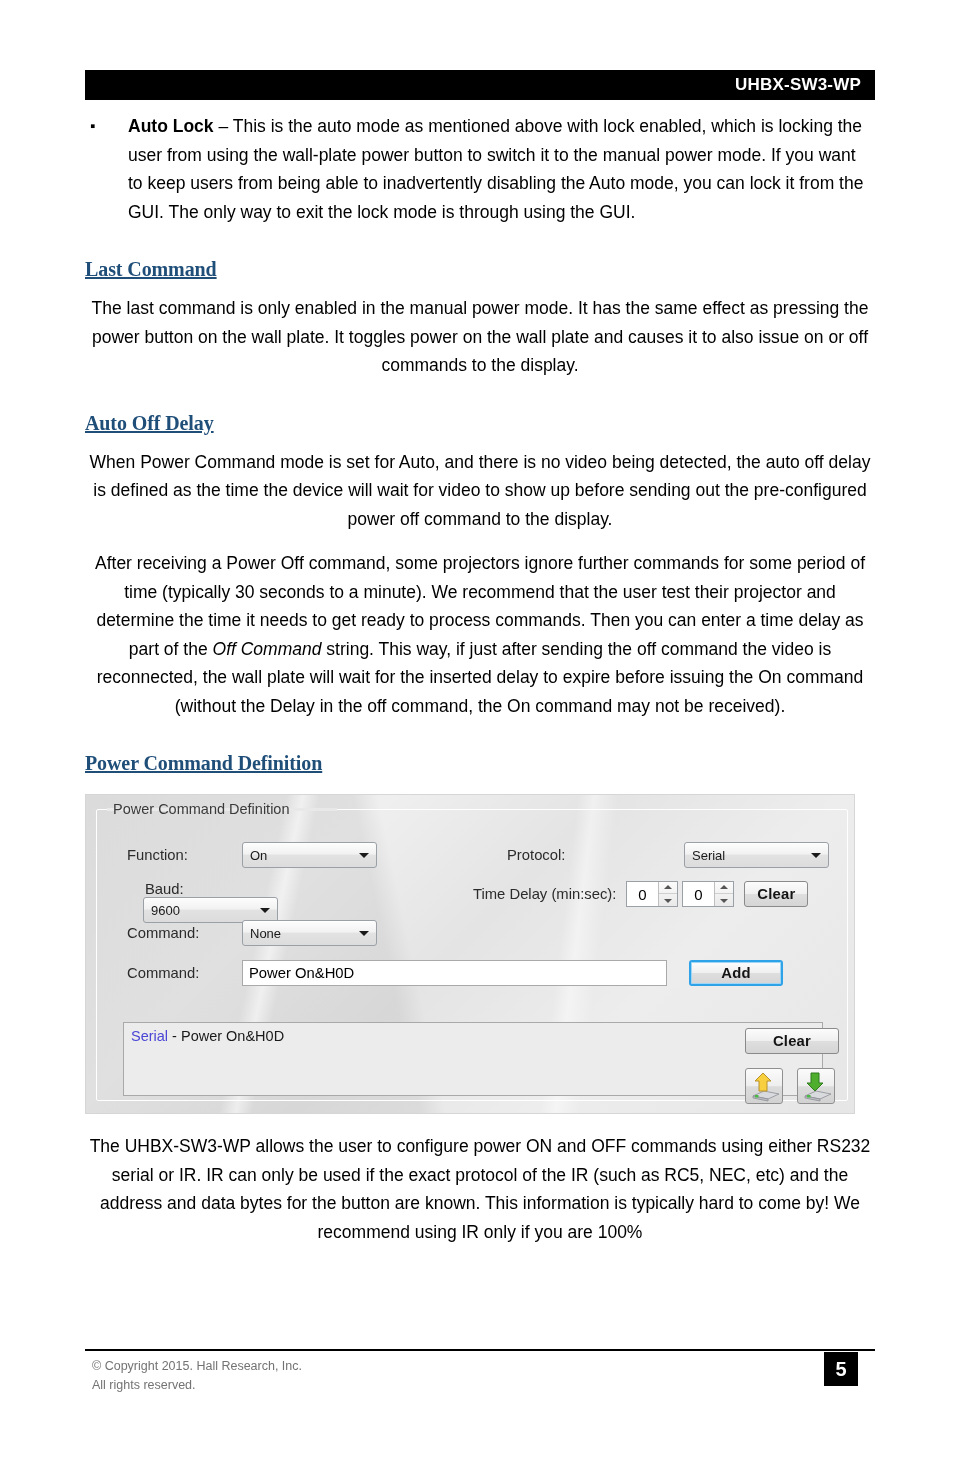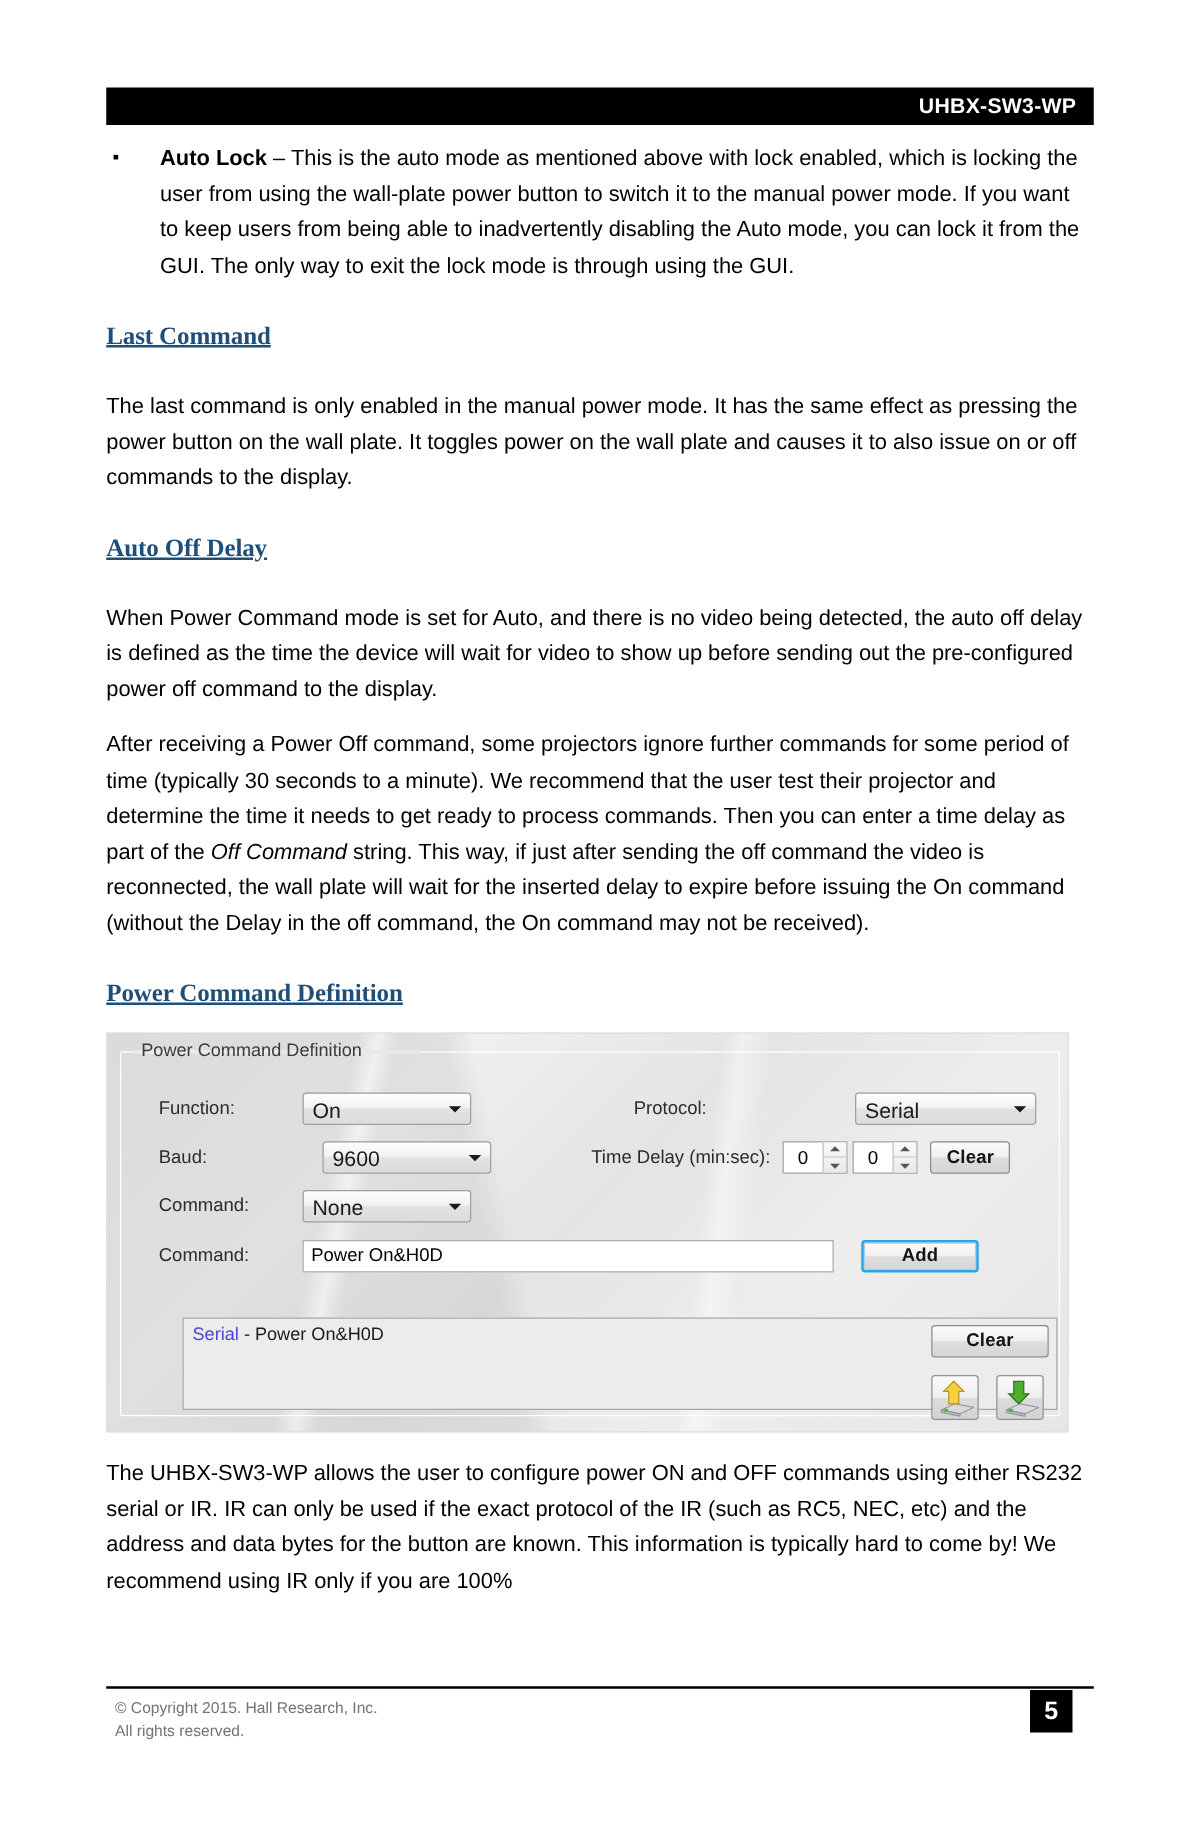--- a/index.html
+++ b/index.html
@@ -67,22 +67,22 @@
     text-decoration: underline;
     margin: 16px 0 13px 0;
     display: inline-block;
     letter-spacing: -0.1px;
   }
   .hwrap { display: block; }
 
   p.body {
     font-size: 17.5px;
     line-height: 28.5px;
-    margin: 16px 0 16px 0;
-    text-align: left;
+    margin: 0 0 16px 0;
+    text-align: center;
   }
   p.body i { font-style: italic; }
 
   
   .gui-shot {
     position: relative;
     width: 770px;
     height: 320px;
     margin: 6px 0 18px 0;
     background: linear-gradient(135deg,#e9e9e9 0%,#efefef 28%,#e4e4e4 48%,#ededed 70%,#e6e6e6 100%);
@@ -127,23 +127,23 @@
     color: #2b2b2b;
   }
 
   
   .combo {
     position: relative;
     height: 26px;
     border: 1px solid #9aa0a6;
     border-radius: 3px;
     background: linear-gradient(180deg,#fdfdfd 0%,#f2f2f2 45%,#e2e2e2 52%,#dcdcdc 100%);
-    display: flex; align-items: flex-end;
+    display: flex; align-items: center;
     padding: 0 22px 0 7px;
-    font-size: 17px;
+    font-size: 13px;
     color: #1a1a1a;
     box-shadow: 0 1px 0 rgba(255,255,255,0.8) inset;
   }
   .combo .arrow {
     position: absolute;
     right: 7px; top: 50%;
     margin-top: -2px;
     width: 0; height: 0;
     border-left: 5px solid transparent;
     border-right: 5px solid transparent;
@@ -212,21 +212,21 @@
     border: 1px solid #a9a9a9;
     display: flex; align-items: center;
     padding: 0 6px;
     font-size: 14.8px;
     color: #000;
   }
 
   
   .listbox {
     position: absolute;
-    left: 49px; top: 212px;
+    left: 26px; top: 212px;
     width: 700px; height: 74px;
     background: #ececec;
     border: 1px solid #a9a9a9;
     padding: 5px 7px;
     font-size: 14.5px;
   }
   .listitem-proto { color: #4a46d6; }
   .listitem-rest { color: #1a1a1a; }
 
   
@@ -301,21 +301,21 @@
       </div>
 
       <div class="form-row" style="left:410px; top:32px;">
         <span class="flabel" style="width:177px;">Protocol:</span>
         <div class="combo" style="width:145px;">
           <span>Serial</span>
           <span class="arrow"></span>
         </div>
       </div>
 
-      <div class="form-row" style="left:30px; top:71px;">
+      <div class="form-row" style="left:30px; top:71px;flex-direction:column;">
         <span class="flabel" style="width:115px;">Baud:</span>
         <div class="combo" style="width:135px;margin-left:16px;">
           <span>9600</span>
           <span class="arrow"></span>
         </div>
       </div>
 
       <div class="form-row" style="left:376px; top:71px;">
         <span class="flabel">Time Delay (min:sec):</span>
         <div class="spin" style="margin-left:10px;">

